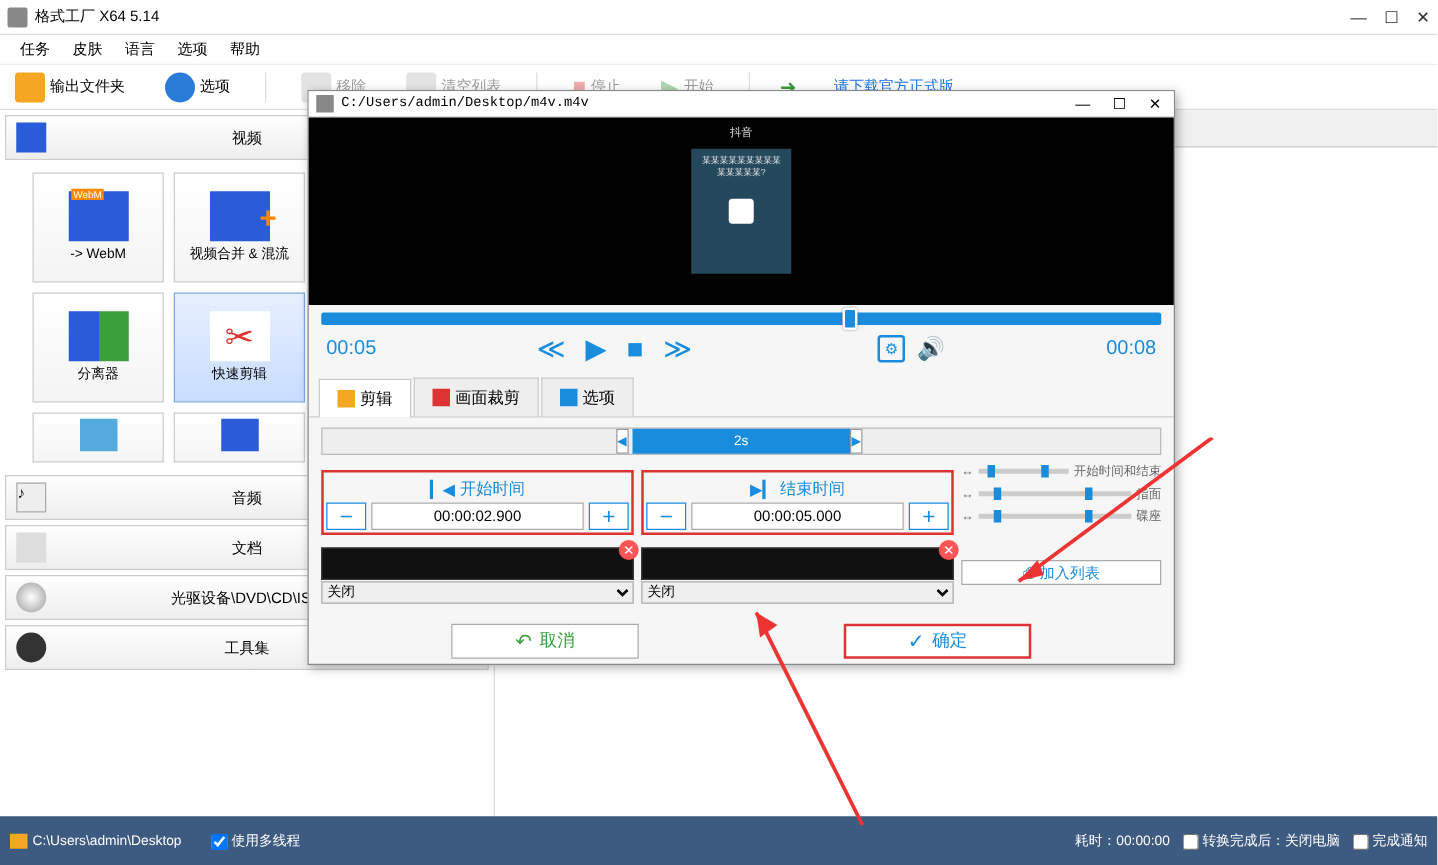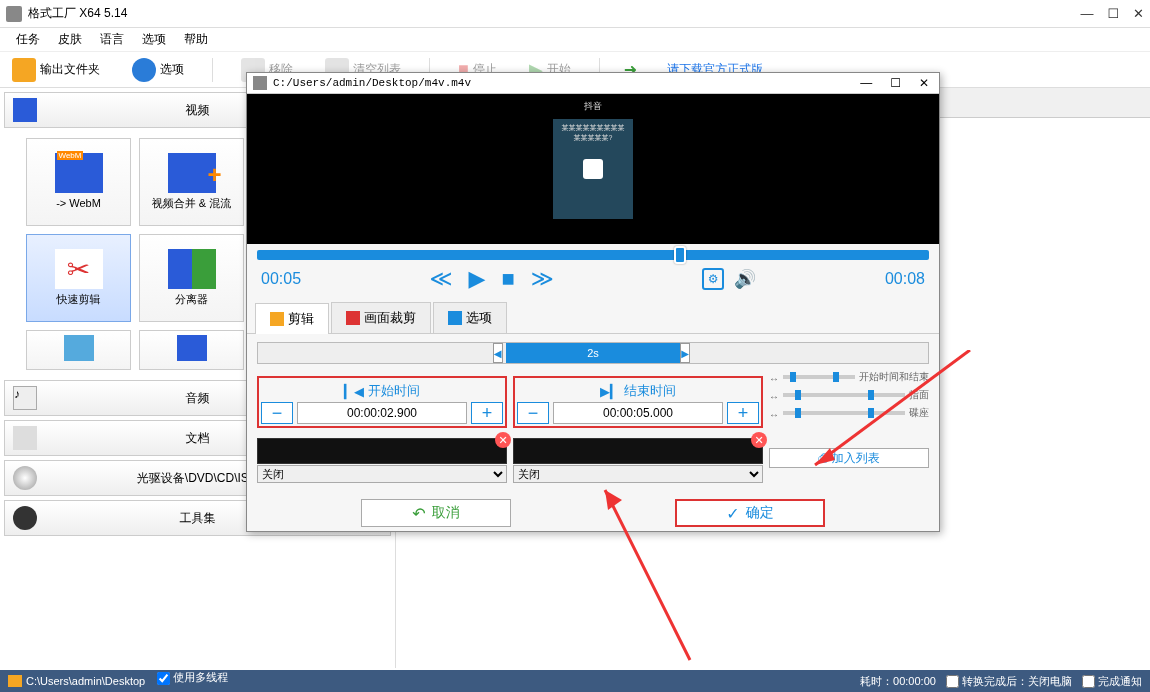--- a/index.html
+++ b/index.html
@@ -127,21 +127,21 @@
 .dlg-btn.cancel { color: #3a9e3a; }
 .undo-ico { color: #3a9e3a; font-size: 16px; }
 .check-ico { color: #1a8cdd; font-size: 16px; }
 
 
 .arrow { position: absolute; z-index: 20; pointer-events: none; }
 .arrow svg line { stroke: #e33; stroke-width: 3; }
 .arrow svg polygon { fill: #e33; }
 
 
-.statusbar { position: absolute; bottom: 0; left: 0; right: 0; height: 22px; background: #3d5a80; color: #fff; display: flex; padding: 0 8px; gap: 12px; font-size: 11px; }
+.statusbar { position: absolute; bottom: 0; left: 0; right: 0; height: 39px; background: #3d5a80; color: #fff; display: flex; align-items: center; padding: 0 8px; gap: 24px; font-size: 11px; }
 .statusbar .sb-path { display: flex; align-items: center; gap: 4px; }
 .statusbar .sb-right { margin-left: auto; display: flex; align-items: center; gap: 10px; }
 .statusbar input[type=checkbox] { vertical-align: middle; }
 .sb-folder { width: 14px; height: 12px; background: #f5a623; }
 </style>
 </head>
 <body>
 
 <div class="main-titlebar">
   <div class="app-icon"></div>
@@ -205,27 +205,27 @@
         <div class="lbl">-&gt; WebM</div>
       </div>
       <div class="conv-btn">
         <div class="ci merge"></div>
         <div class="lbl">视频合并 &amp; 混流</div>
       </div>
       <div class="conv-btn">
         <div class="ci" style="background:linear-gradient(#5ad,#38c)"></div>
         <div class="lbl">-&gt; AVI FLV MOV Etc...</div>
       </div>
+      <div class="conv-btn">
+        <div class="ci split"></div>
+        <div class="lbl">分离器</div>
+      </div>
       <div class="conv-btn sel">
         <div class="ci scissor"></div>
         <div class="lbl">快速剪辑</div>
-      </div>
-      <div class="conv-btn">
-        <div class="ci split"></div>
-        <div class="lbl">分离器</div>
       </div>
       <div class="conv-btn">
         <div class="ci eraser"></div>
         <div class="lbl">去除水印</div>
       </div>
       <div class="conv-btn" style="height:40px">
         <div class="ci" style="width:30px;height:26px;background:#5ad"></div>
       </div>
       <div class="conv-btn" style="height:40px">
         <div class="ci" style="width:30px;height:26px;background:#2a5bd8"></div>

